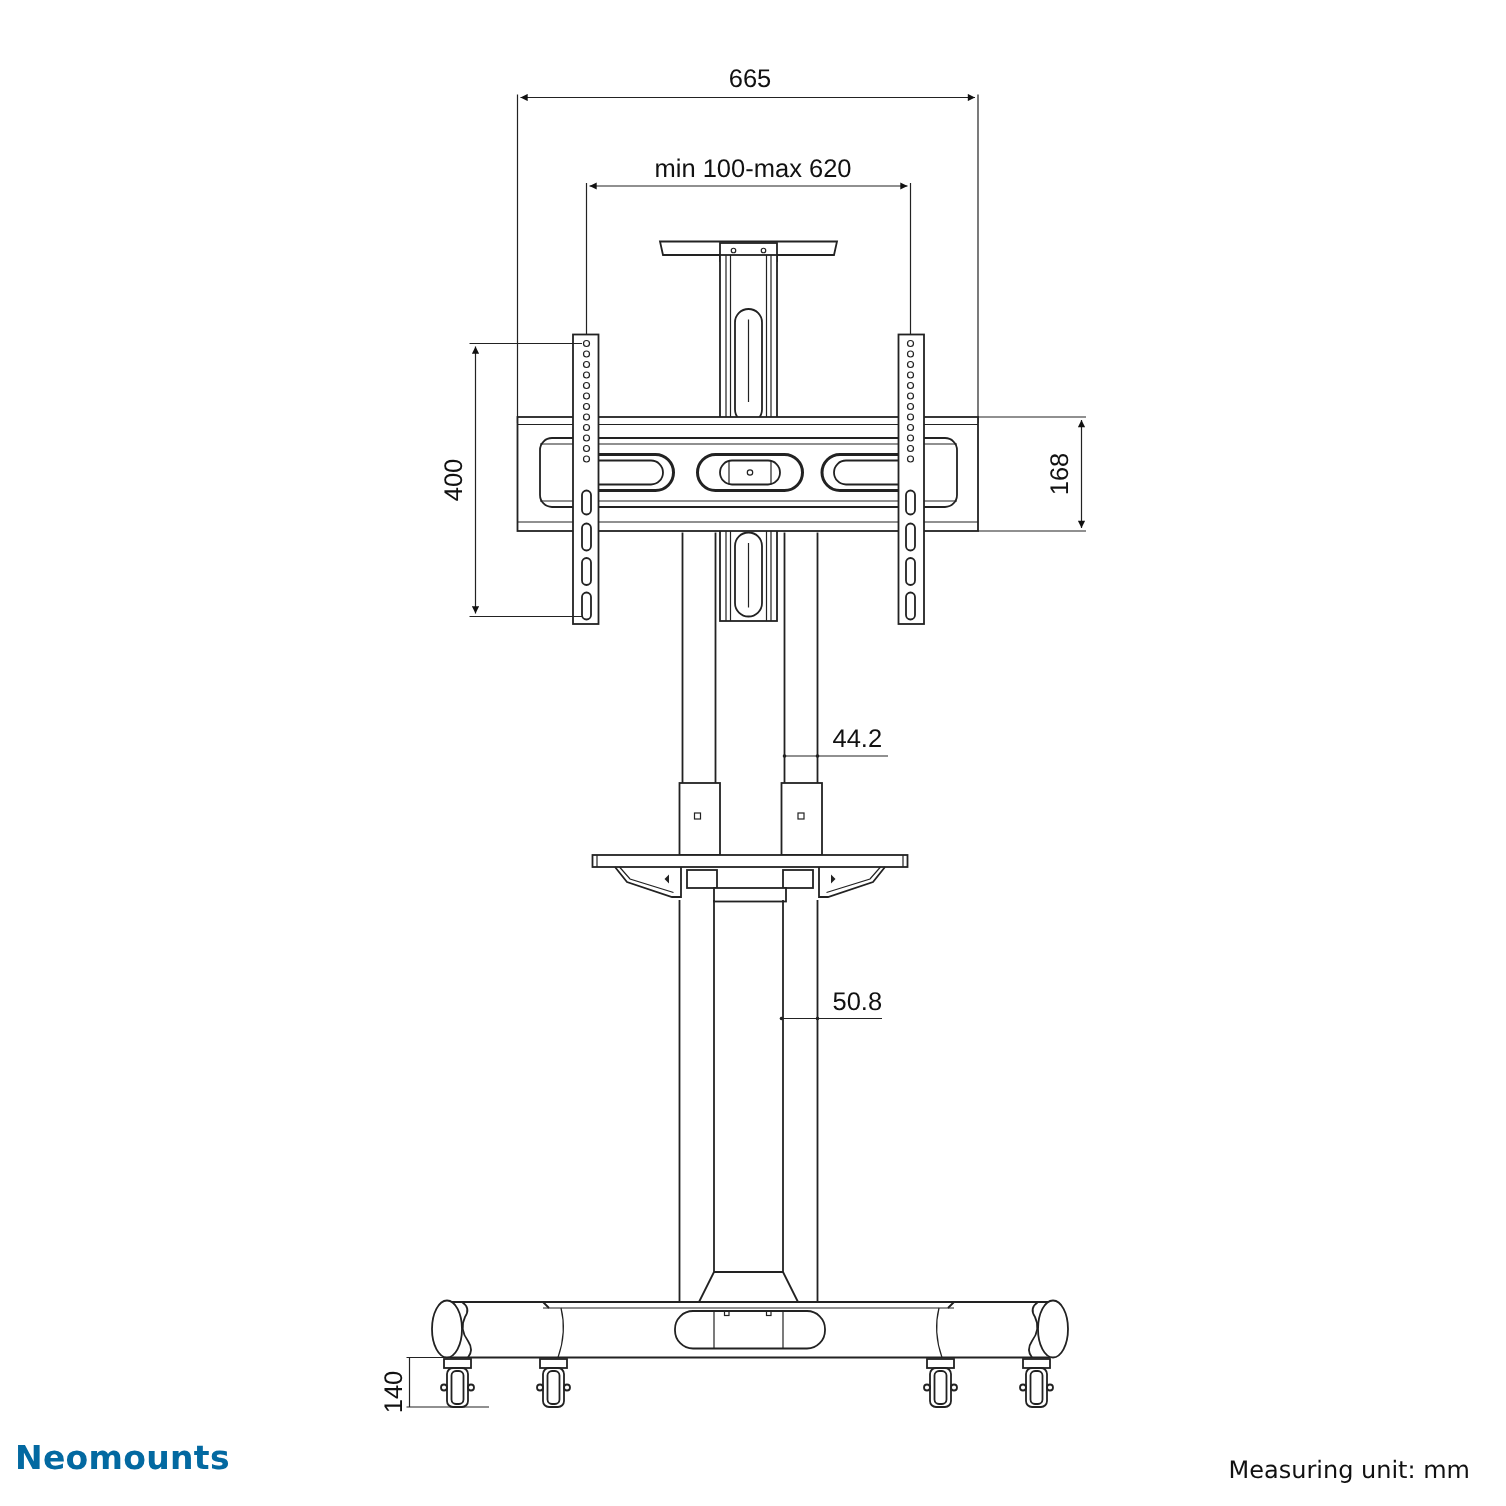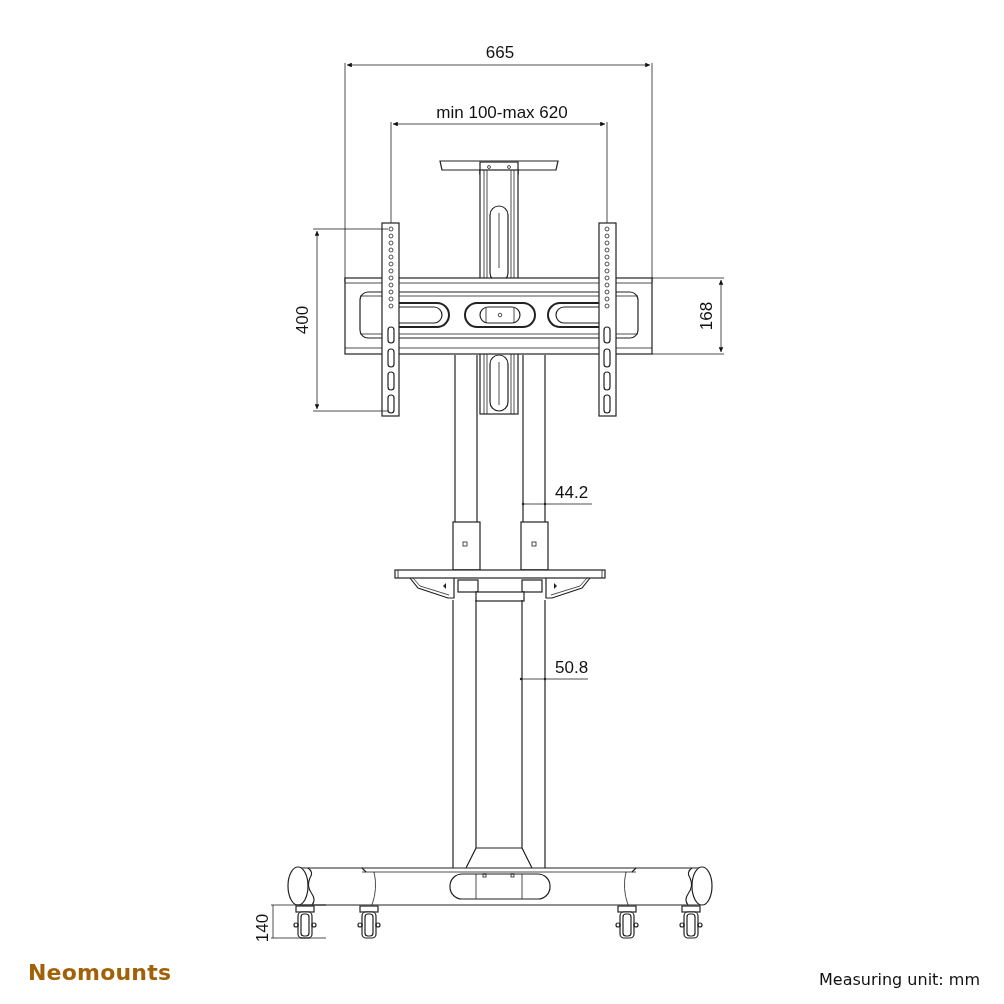--- a/index.html
+++ b/index.html
@@ -1,19 +1,19 @@
 <!DOCTYPE html>
 <html><head>
 <meta charset="utf-8">
 <style>
   html, body { margin: 0; padding: 0; background: #ffffff; }
   body { width: 1004px; height: 1004px; position: relative; overflow: hidden; font-family: "Liberation Sans", sans-serif; }
   #drawing { position: absolute; left: 0; top: 0; width: 1004px; height: 1004px; }
   .dim-text { font-family: "Liberation Sans", sans-serif; font-size: 17px; fill: #111; }
-  .brand { position: absolute; left: 28px; top: 960px; font-family: "DejaVu Sans", sans-serif; font-size: 22px; color: #a16207; font-weight: bold; letter-spacing: 0.2px; }
+  .brand { position: absolute; left: 10px; top: 960px; font-family: "DejaVu Sans", sans-serif; font-size: 22px; color: #0369a1; font-weight: bold; letter-spacing: 0.2px; }
   .unit { position: absolute; right: 24px; top: 970px; font-family: "DejaVu Sans", sans-serif; font-size: 16px; color: #111; }
   .ln { stroke: #222; stroke-width: 1.2; fill: none; }
   .lnt { stroke: #222; stroke-width: 0.8; fill: none; }
   .thk { stroke: #222; stroke-width: 2; fill: none; }
   .wf { fill: #fff; stroke: #222; stroke-width: 1.2; }
 </style>
 </head>
 <body>
 
 <svg id="drawing" viewBox="0 0 1004 1004" xmlns="http://www.w3.org/2000/svg">

